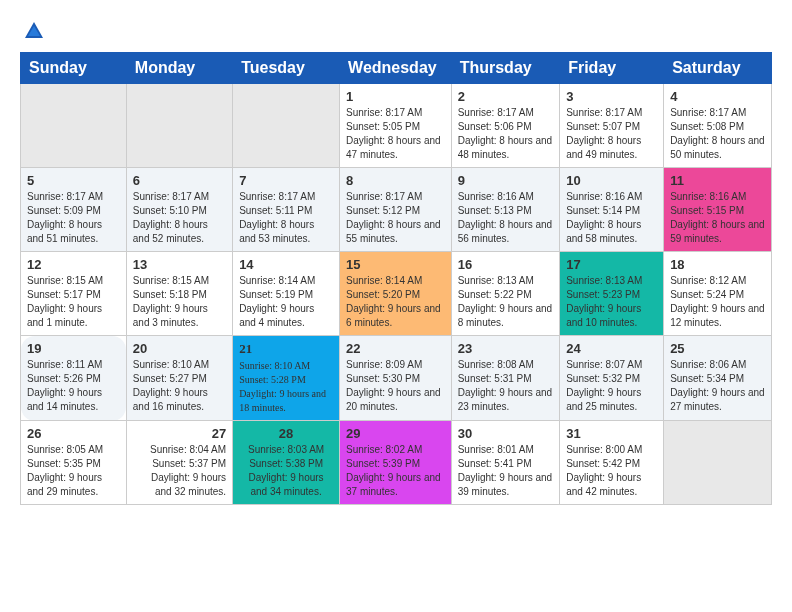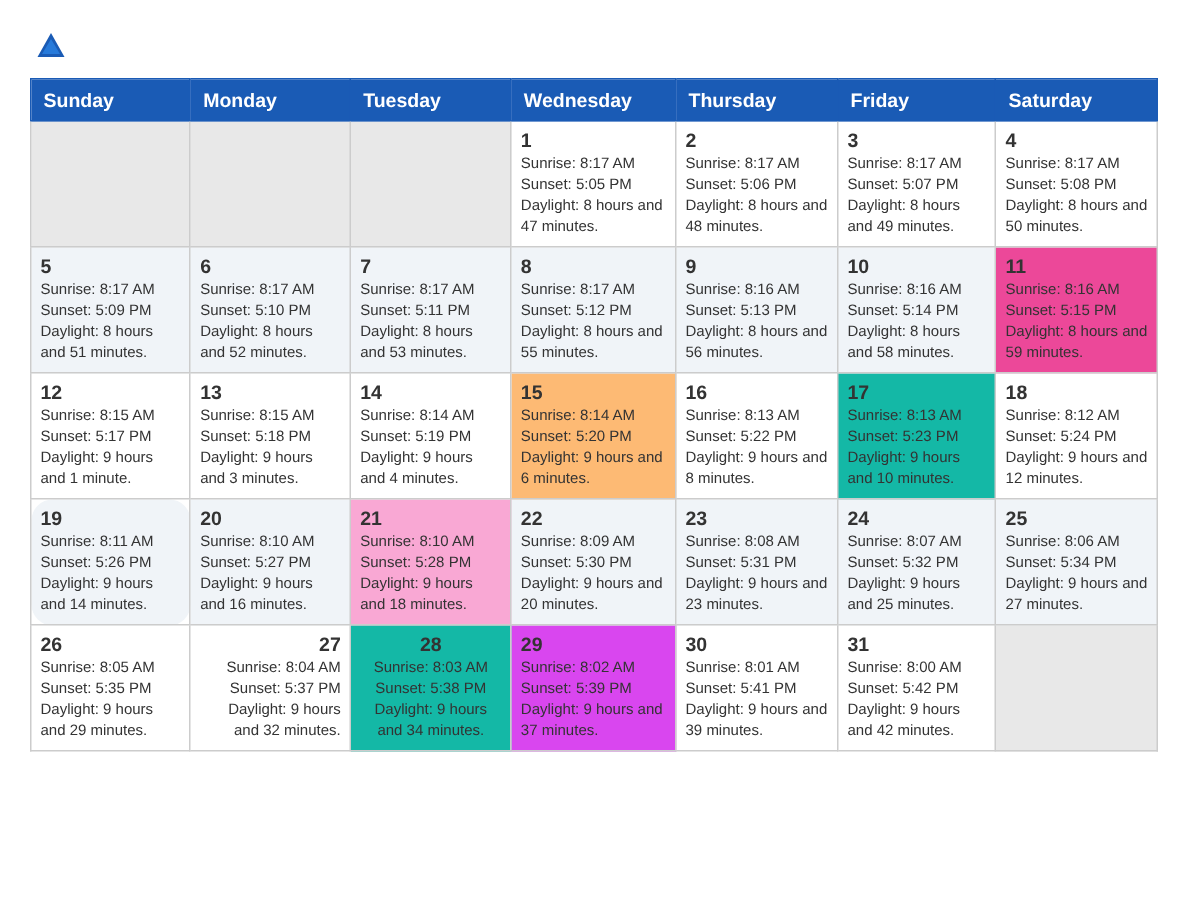--- a/index.html
+++ b/index.html
@@ -54,21 +54,21 @@
     }
     .calendar {
       width: 100%;
       border-collapse: collapse;
     }
     .calendar th {
       background-color: #1a5bb5;
       color: #fff;
       text-align: left;
       padding: 6px 8px;
-      font-size: 13px;
+      font-size: 16px;
       border: 1px solid #1a5bb5;
     }
     .calendar td {
       border: 1px solid #ccc;
       vertical-align: top;
       padding: 5px 6px;
       width: 113px;
       min-height: 80px;
       background: #fff;
     }
@@ -209,21 +209,21 @@
       </tr>
       <tr>
         <td style="background: rgb(240, 244, 248); border-radius: 14px;">
           <div class="day-number">19</div>
           <div class="day-info">Sunrise: 8:11 AM<br>Sunset: 5:26 PM<br>Daylight: 9 hours and 14 minutes.</div>
         </td>
         <td style="background: rgb(240, 244, 248);">
           <div class="day-number">20</div>
           <div class="day-info">Sunrise: 8:10 AM<br>Sunset: 5:27 PM<br>Daylight: 9 hours and 16 minutes.</div>
         </td>
-        <td style="background: #f9a8d4;">
+        <td style="background: #0ea5e9; font-family: Liberation Serif, serif;">
           <div class="day-number">21</div>
           <div class="day-info">Sunrise: 8:10 AM<br>Sunset: 5:28 PM<br>Daylight: 9 hours and 18 minutes.</div>
         </td>
         <td style="background: rgb(240, 244, 248);">
           <div class="day-number">22</div>
           <div class="day-info">Sunrise: 8:09 AM<br>Sunset: 5:30 PM<br>Daylight: 9 hours and 20 minutes.</div>
         </td>
         <td style="background: rgb(240, 244, 248);">
           <div class="day-number">23</div>
           <div class="day-info">Sunrise: 8:08 AM<br>Sunset: 5:31 PM<br>Daylight: 9 hours and 23 minutes.</div>

